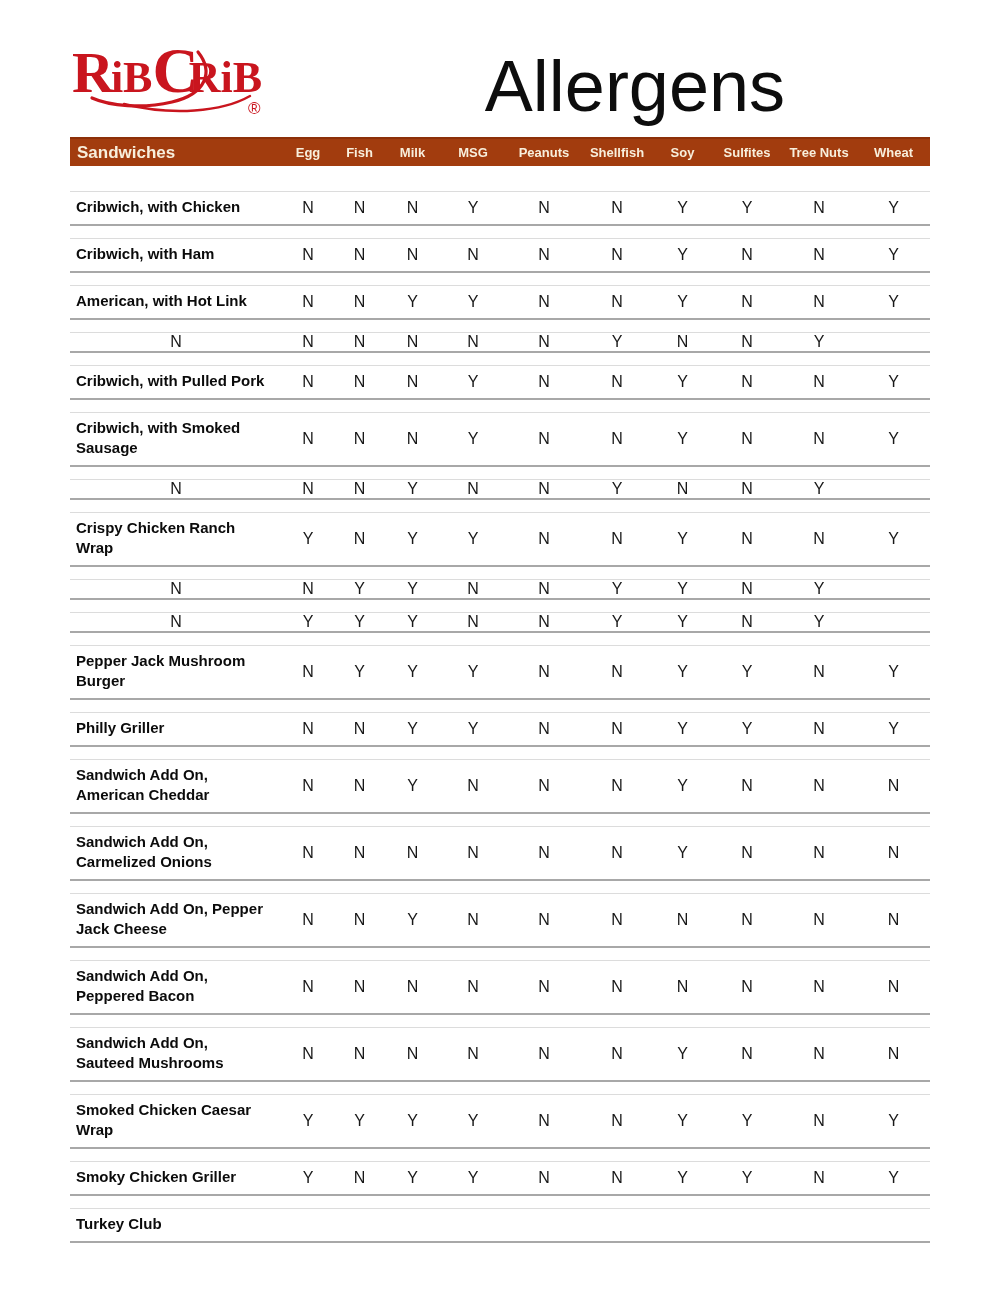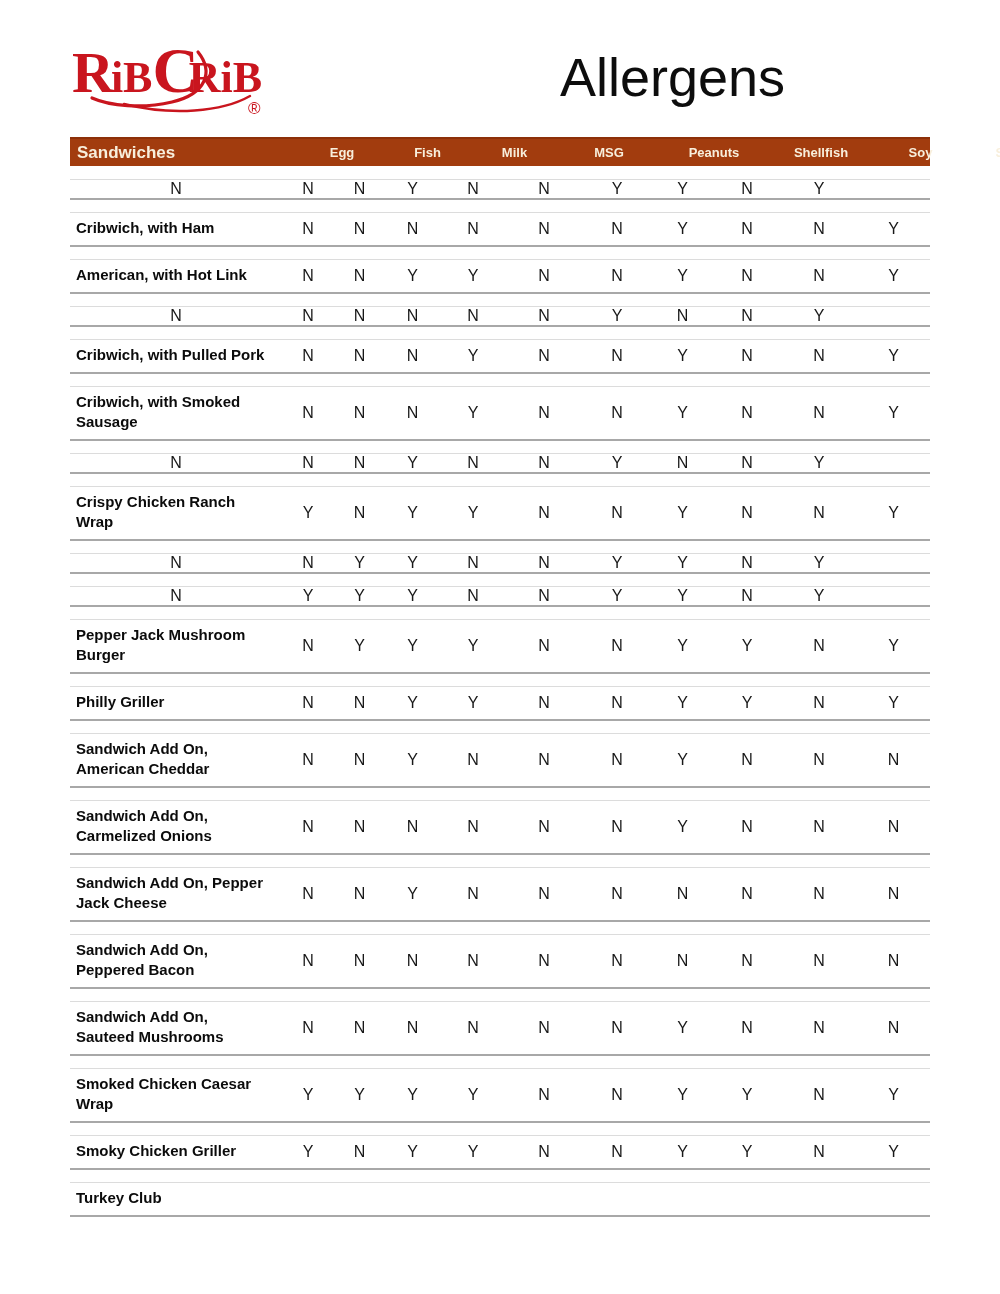--- a/index.html
+++ b/index.html
@@ -16,21 +16,21 @@
   
   .page-header {
     display: flex;
     align-items: flex-start;
     justify-content: space-between;
     padding: 38px 215px 16px 72px;
     height: 137px;
   }
   .logo-wrap { width: 200px; height: 82px; }
   .page-title {
-    font-size: 54px;
+    font-size: 72px;
     font-weight: 400;
     color: #0d0d0d;
     letter-spacing: 0px;
     line-height: 1.0;
     margin-top: 12px;
     white-space: nowrap;
   }
 
   
   .allergen-table {
@@ -39,22 +39,21 @@
     --cols: 212px 52px 51px 55px 66px 76px 70px 61px 68px 76px 73px;
   }
   .table-header-row {
     display: grid;
     grid-template-columns: var(--cols);
     align-items: center;
     height: 29px;
     background: var(--header-bg, #A23C0E);
     color: var(--header-fg, #F8EFDC);
     border-top: 2px solid #8d3008;
-    margin-bottom: 13px;
-    gap: 34px;
+    margin-bottom: 25px;
   }
   .section-label {
     font-size: 17px;
     font-weight: bold;
     padding-left: 7px;
     white-space: nowrap;
   }
   .col-head {
     font-size: 13px;
     font-weight: bold;
@@ -119,20 +118,21 @@
       <div class="col-head">MSG</div>
       <div class="col-head">Peanuts</div>
       <div class="col-head">Shellfish</div>
       <div class="col-head">Soy</div>
       <div class="col-head">Sulfites</div>
       <div class="col-head">Tree Nuts</div>
       <div class="col-head">Wheat</div>
     </div>
   <div id="rows-container">
       <div class="row">
+    <div class="name-cell">Cribwich, with Chicken</div>
   <div class="val-cell">N</div>
         <div class="val-cell">N</div>
         <div class="val-cell">N</div>
         <div class="val-cell">Y</div>
         <div class="val-cell">N</div>
         <div class="val-cell">N</div>
         <div class="val-cell">Y</div>
         <div class="val-cell">Y</div>
         <div class="val-cell">N</div>
         <div class="val-cell">Y</div>

